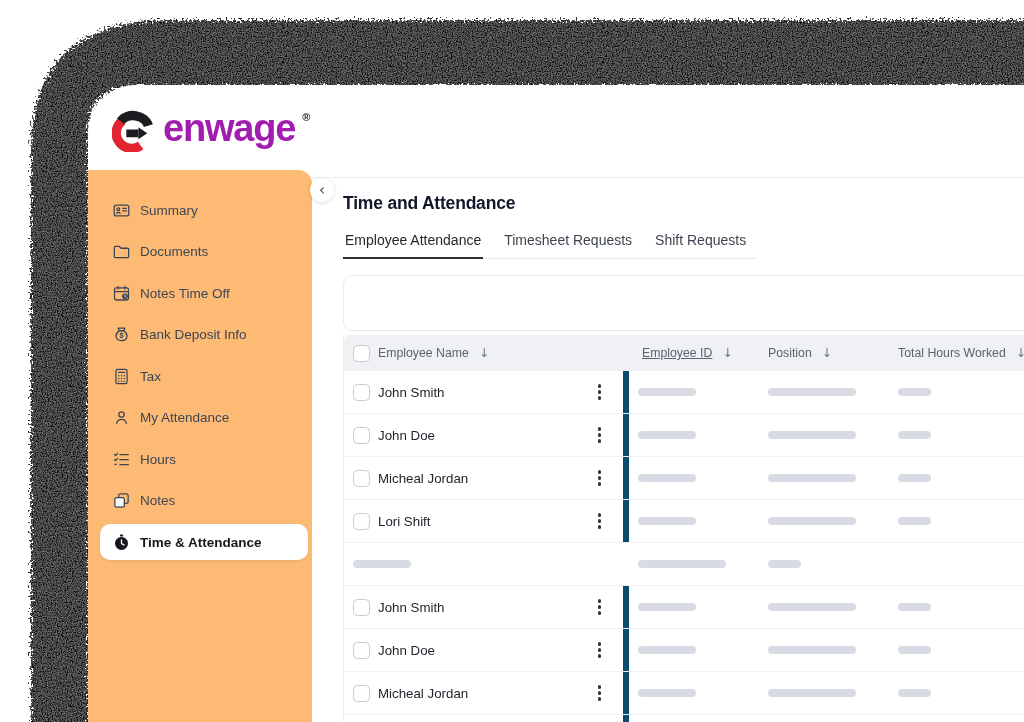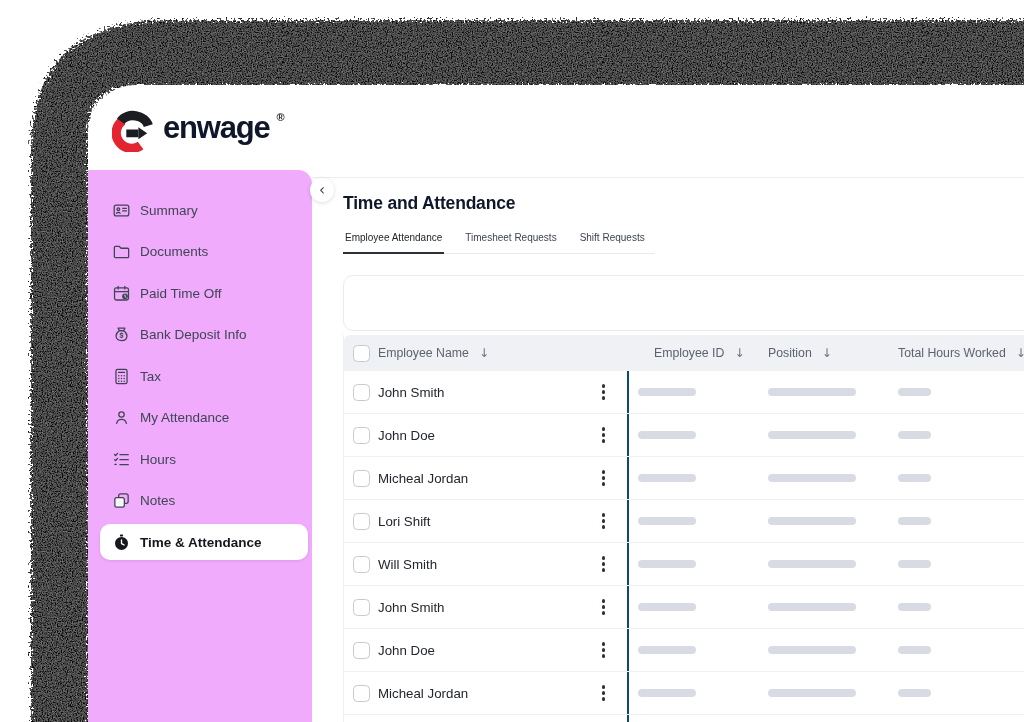--- a/index.html
+++ b/index.html
@@ -12,29 +12,29 @@
   svg.frame{position:absolute;left:0;top:0;z-index:0;}
 
   
   .card{
     position:absolute;left:88px;top:85px;width:936px;height:637px;
     background:#fff;border-top-left-radius:48px;overflow:hidden;z-index:1;
   }
   
   .brand{position:absolute;left:24px;top:21px;display:flex;align-items:flex-start;gap:7px;}
   .brand .logo-svg{display:block;margin-top:2px;}
-  .brand .wordmark{font-size:31px;font-weight:800;letter-spacing:-1.2px;color:#0f172a;line-height:44px;}
+  .brand .wordmark{font-size:38px;font-weight:800;letter-spacing:-1.2px;color:#a21caf;line-height:44px;}
   .brand .rmark{font-size:11px;font-weight:700;color:#1c1d20;margin-top:5px;}
 
   .top-divider{position:absolute;left:224px;right:0;top:92px;height:1px;background:#ededef;}
 
   
   .sidebar{
     position:absolute;left:0;top:85px;bottom:0;width:224px;
-    background:#f0abfc;border-top-right-radius:14px;padding-top:22px;box-sizing:border-box;
+    background:#fdba74;border-top-right-radius:14px;padding-top:22px;box-sizing:border-box;
   }
   .side-item{
     height:36px;margin:0 4px 5.5px 12px;padding-left:12px;border-radius:10px;
     display:flex;align-items:center;gap:9px;color:#3e4552;cursor:pointer;
   }
   .side-item .lbl{font-size:13.5px;font-weight:500;color:#3f4653;white-space:nowrap;}
   .side-item.active{background:#fff;box-shadow:0 1px 3px rgba(20,24,33,.10);}
   .side-item.active .lbl{font-weight:700;color:#14171d;}
   .side-item.active{color:#14171d;}
   .icon svg{display:block;}
@@ -43,37 +43,37 @@
     position:absolute;left:222px;top:93px;width:24px;height:24px;border-radius:50%;
     background:#fff;box-shadow:0 1px 4px rgba(0,0,0,.14);
     display:flex;align-items:center;justify-content:center;
     font-size:15px;line-height:1;color:#383d46;cursor:pointer;z-index:3;
     font-family:"DejaVu Sans",sans-serif;
   }
 
   
   .page-title{position:absolute;left:255px;top:108px;font-size:17.5px;font-weight:700;color:#0f172a;letter-spacing:-0.2px;}
   .tabs{position:absolute;left:255px;top:147px;display:inline-flex;gap:19px;border-bottom:1px solid #e8eaec;padding-right:8px;}
-  .tab{font-size:10px;color:#3e4450;padding:0 2px 9px 2px;border-bottom:2px solid transparent;margin-bottom:-1px;cursor:pointer;white-space:nowrap;}
+  .tab{font-size:14px;color:#3e4450;padding:0 2px 9px 2px;border-bottom:2px solid transparent;margin-bottom:-1px;cursor:pointer;white-space:nowrap;}
   .tab.active{color:#23262c;font-weight:500;border-bottom-color:#2b2f36;}
 
   .filter-panel{
     position:absolute;left:255px;right:-10px;top:190px;height:56px;
     background:#fff;border:1px solid #e9ebee;border-radius:10px;box-sizing:border-box;
   }
 
   .table{position:absolute;left:255px;right:-10px;top:250px;border-left:1px solid #eef0f2;}
   .thead,.trow{display:grid;grid-template-columns:285px 130px 130px 1fr;}
   .thead{height:36px;background:#eff1f4;border-top-left-radius:6px;}
   .hc{display:flex;align-items:center;padding-left:9px;box-sizing:border-box;}
   .hl{font-size:12.3px;color:#5c6370;margin-left:8px;white-space:nowrap;}
   .hc.first .hl{margin-left:8px;}
   .sort{font-size:12px;color:#6a7180;margin-left:10px;font-family:"DejaVu Sans",sans-serif;}
   .trow{height:42px;background:#fff;border-bottom:1px solid #eef0f2;}
-  .c1{display:flex;align-items:center;padding-left:9px;border-right:2px solid #0c4a6e;box-sizing:border-box;}
+  .c1{display:flex;align-items:center;padding-left:9px;border-right:6px solid #0c4a6e;box-sizing:border-box;}
   .c2,.c3,.c4{display:flex;align-items:center;padding-left:9px;box-sizing:border-box;}
   .cb{width:15px;height:15px;border:1.5px solid #c6cad2;border-radius:4.5px;background:#fff;flex:0 0 auto;cursor:pointer;}
   .nm{font-size:13.3px;color:#22262e;font-weight:500;margin-left:8px;white-space:nowrap;}
   .kebab{margin-left:auto;margin-right:19px;display:flex;flex-direction:column;align-items:center;gap:2.5px;cursor:pointer;padding:3px;}
   .kebab i{width:3.5px;height:3.5px;border-radius:50%;background:#2d323b;display:block;}
   .skl{height:8px;border-radius:4px;background:#d8dbe3;display:block;}
   .skl.w-id{width:58px;}
   .skl.w-pos{width:88px;}
   .skl.w-hrs{width:33px;}
 </style>
@@ -138,21 +138,21 @@
 
     <div class="side-item">
       <span class="icon">
         <svg width="19" height="19" viewBox="0 0 24 24" fill="none" stroke="currentColor" stroke-width="1.6" stroke-linecap="round" stroke-linejoin="round">
             <rect x="3.2" y="4.8" width="17.6" height="15.4" rx="2.2"></rect>
             <path d="M7.8 3v3.4M16.2 3v3.4M3.2 9.6h17.6"></path>
             <circle cx="16.4" cy="15.6" r="3.6" fill="currentColor" stroke="none"></circle>
             <path d="M16.4 13.9v1.9l1.3.9" stroke="#f7f7f8" stroke-width="1.1"></path>
           </svg>
       </span>
-      <span class="lbl">Paid Time Off</span>
+      <span class="lbl">Notes Time Off</span>
     </div>
 
     <div class="side-item">
       <span class="icon">
         <svg width="19" height="19" viewBox="0 0 24 24" fill="none" stroke="currentColor" stroke-width="1.6" stroke-linecap="round" stroke-linejoin="round">
             <path d="M9.3 7.2L7.8 4h8.4l-1.5 3.2z"></path>
             <path d="M9.3 7.2h5.4c2.6 1.7 4.2 4 4.2 6.6 0 3.5-2.7 6-6.9 6s-6.9-2.5-6.9-6c0-2.6 1.6-4.9 4.2-6.6z"></path>
             <path d="M12 9.8v.7m0 5v.7m1.8-4.9c-.3-.5-1-.8-1.8-.8-1 0-1.8.5-1.8 1.3 0 1.7 3.6.8 3.6 2.5 0 .8-.8 1.3-1.8 1.3-.8 0-1.5-.3-1.8-.8" stroke-width="1.3"></path>
           </svg>
       </span>
@@ -240,21 +240,21 @@
   <div class="filter-panel"></div>
 
   <div class="table">
     <div class="thead">
       <div class="hc c1 first" style="border-right:none;">
         <span class="cb"></span>
         <span class="hl">Employee Name</span>
         <span class="sort">↓</span>
       </div>
       <div class="hc">
-        <span class="hl" style="margin-left:16px;">Employee ID</span>
+        <span class="hl" style="margin-left:4px;text-decoration:underline;">Employee ID</span>
         <span class="sort">↓</span>
       </div>
       <div class="hc">
         <span class="hl" style="margin-left:0;">Position</span>
         <span class="sort">↓</span>
       </div>
       <div class="hc">
         <span class="hl" style="margin-left:0;">Total Hours Worked</span>
         <span class="sort">↓</span>
       </div>
@@ -334,29 +334,20 @@
           <span class="skl w-id"></span>
         </div>
       <div class="c3">
           <span class="skl w-pos"></span>
         </div>
       <div class="c4">
           <span class="skl w-hrs"></span>
         </div>
     </div>
     <div class="trow">
-      <div class="c1">
-          <span class="cb"></span>
-          <span class="nm">Will Smith</span>
-          <span class="kebab">
-            <i></i>
-            <i></i>
-            <i></i>
-          </span>
-        </div>
       <div class="c2">
           <span class="skl w-id"></span>
         </div>
       <div class="c3">
           <span class="skl w-pos"></span>
         </div>
       <div class="c4">
           <span class="skl w-hrs"></span>
         </div>
     </div>

